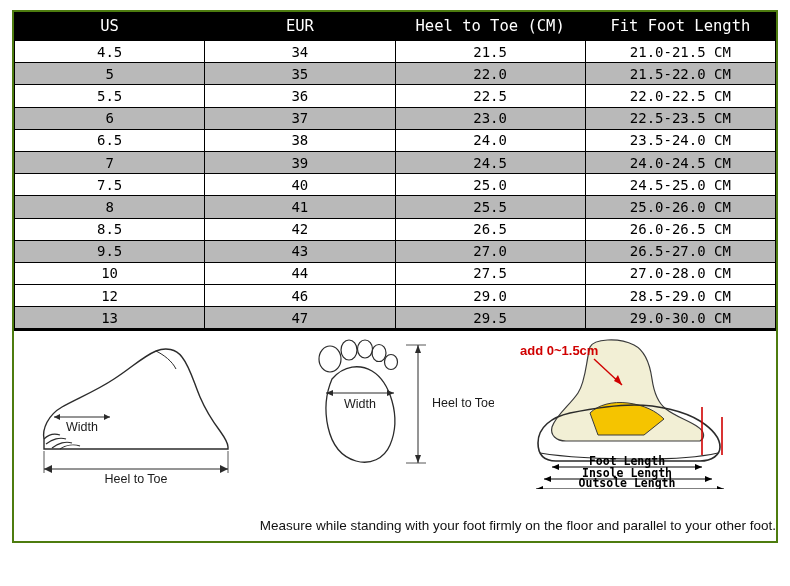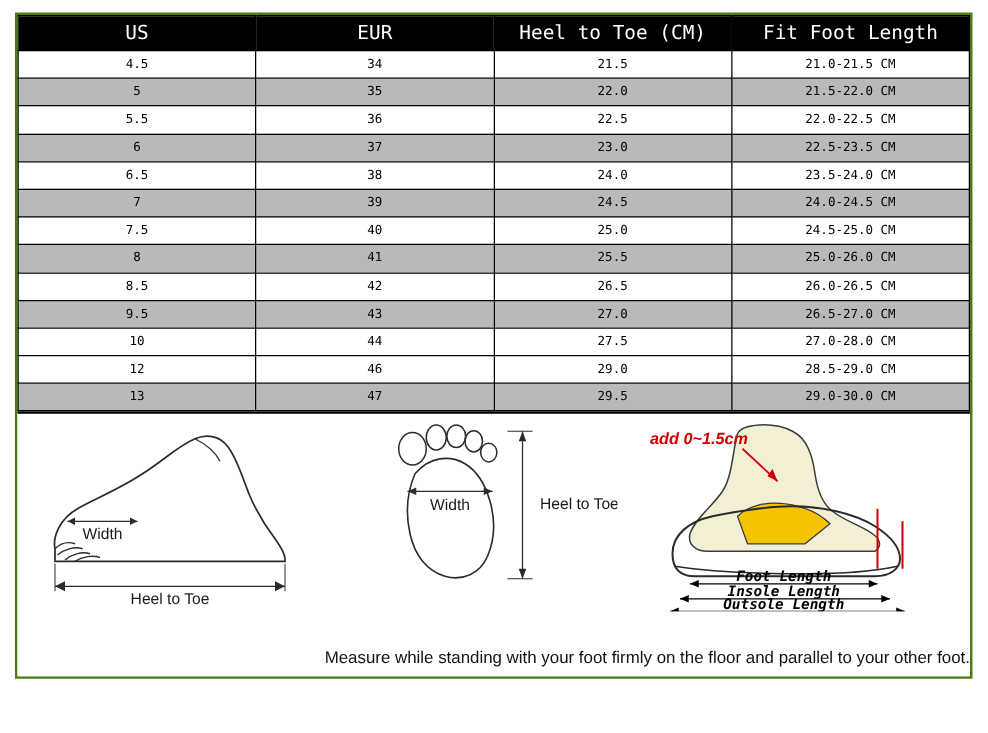--- a/index.html
+++ b/index.html
@@ -36,21 +36,21 @@
   }
   table.size-table th {
     background: #000;
     color: #fff;
     font-size: 15.5px;
     font-weight: normal;
     height: 28px;
     padding: 2px 0 4px 0;
   }
   table.size-table td {
-    font-size: 10px;
+    font-size: 14px;
     height: 22.2px;
     padding: 0;
     color: #000;
   }
   table.size-table tbody tr.odd td { background: #ffffff; }
   table.size-table tbody tr.even td { background: #b9b9b9; }
 
   .diagram-section {
     border-top: 2px solid #000;
     height: 212px;
@@ -60,21 +60,21 @@
   .diagram-row {
     display: flex;
     height: 158px;
   }
   .diagram-cell {
     position: relative;
     flex: 1 1 0;
   }
   .cell-side { flex: 0 0 272px; }
   .cell-top { flex: 0 0 208px; }
-  .cell-add { flex: 1 1 auto; font-style: italic; }
+  .cell-add { flex: 1 1 auto; }
 
   .caption {
     position: absolute;
     left: 0; right: 0;
     bottom: 8px;
     text-align: right;
     font-size: 13.5px;
     font-family: "Liberation Sans", sans-serif;
     color: #111;
   }

